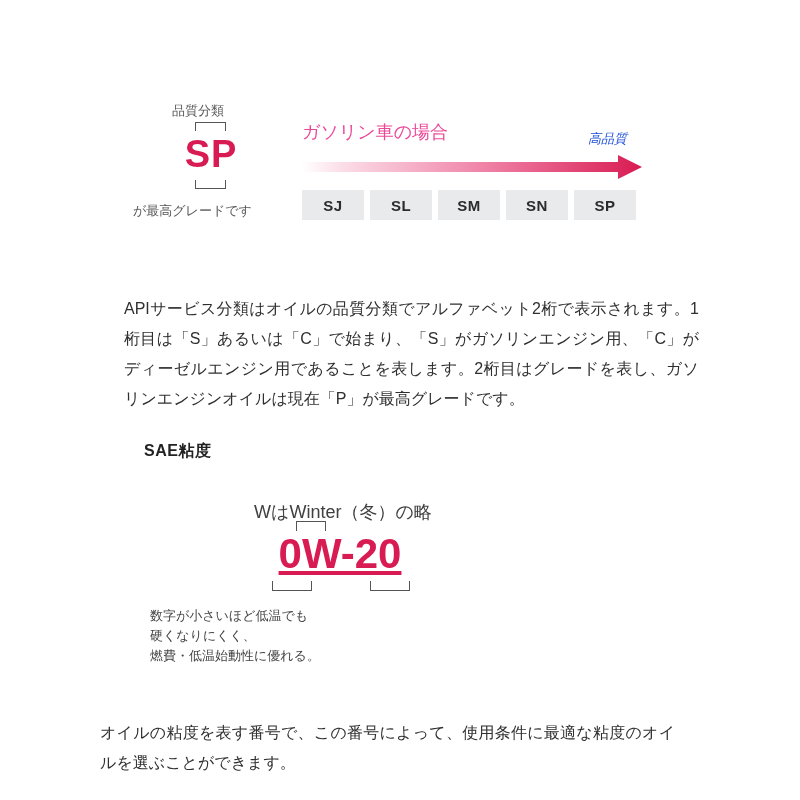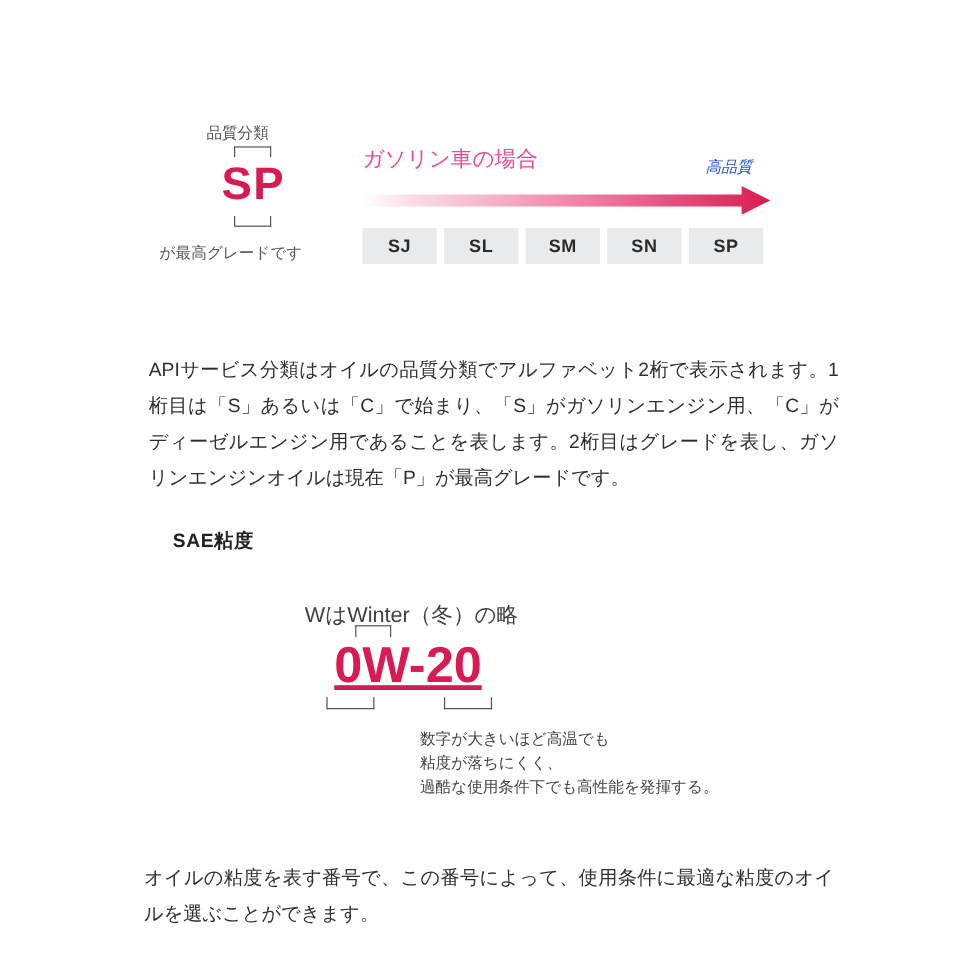--- a/index.html
+++ b/index.html
@@ -150,21 +150,21 @@
   
   .body-text {
     position: absolute;
     font-size: 16px;
     line-height: 30px;
     color: #2f2f2f;
     width: 575px;
     text-align: justify;
   }
   #para-api { left: 100px; top: 294px; margin-left: 24px; }
-  #para-sae { left: 100px; top: 718px; margin-left: 20px; }
+  #para-sae { left: 100px; top: 718px; }
 
   
   .fig-sae {
     position: absolute;
     left: 0;
     top: 490px;
     width: 800px;
     height: 190px;
   }
 
@@ -286,21 +286,21 @@
 
     <div class="label-winter">WはWinter（冬）の略</div>
 
     <div class="bracket-w"></div>
 
     <div class="ow20">0W-20</div>
 
     <div class="bracket-left"></div>
     <div class="bracket-right"></div>
 
-
-    <div class="note" id="note-right">数字が大きいほど高温でも
-粘度が落ちにくく、
-過酷な使用条件下でも高性能を発揮する。</div>
+    <div class="note" id="note-left">数字が小さいほど低温でも
+硬くなりにくく、
+燃費・低温始動性に優れる。</div>
+
   </div>
 
   <div class="body-text" id="para-sae">オイルの粘度を表す番号で、この番号によって、使用条件に最適な粘度のオイルを選ぶことができます。</div>
 
 </div>
 
 </body></html>

